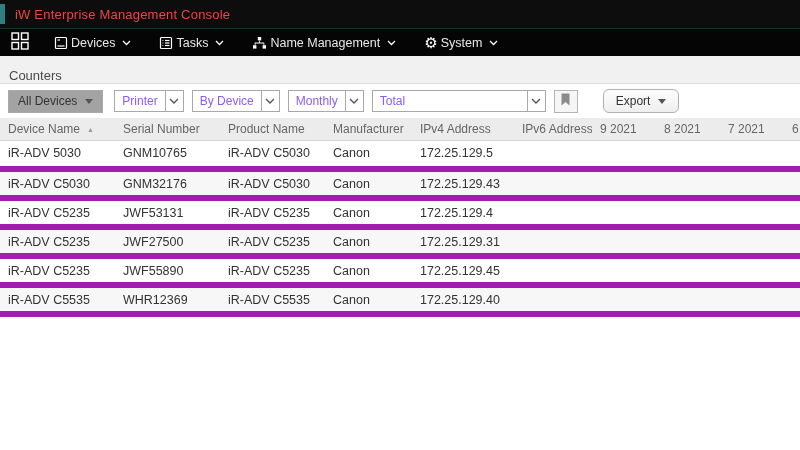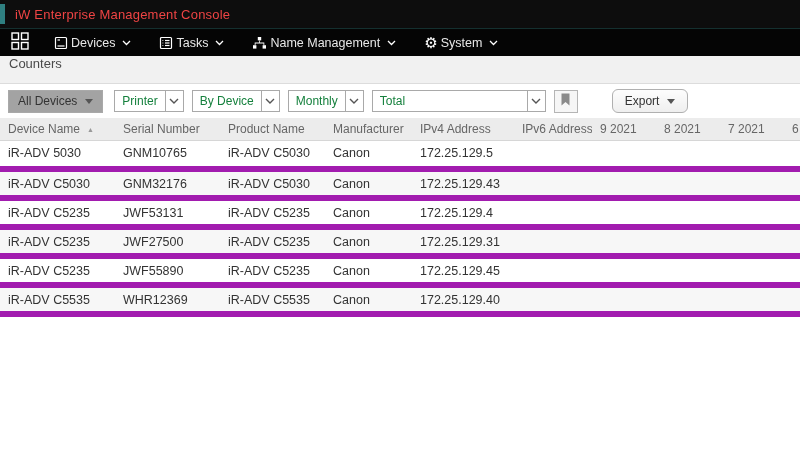--- a/index.html
+++ b/index.html
@@ -18,43 +18,43 @@
   .apps-btn { width: 40px; display: flex; align-items: center; justify-content: center; }
   .nav-item { display: flex; align-items: center; gap: 3px; padding: 0 14px;
     color: #e8e8e8; font-size: 12.5px; cursor: default; }
   .nav-item .icon { display: flex; align-items: center; }
   .nav-item.active { background: #2f7f80; }
   .chev { display: flex; align-items: center; margin-left: 4px; }
   .gear { color:#fff; font-size: 15px; line-height: 1; }
 
   
   .pagetitle-bar { height: 28px; background: #f1f1f1; border-bottom: 1px solid #dcdcdc;
-    display: flex; align-items: flex-start; padding-left: 9px; }
+    display: flex; align-items: flex-end; padding-left: 9px; }
   .pagetitle { color: #4a4a4a; font-size: 13px; }
 
   
   .toolbar { height: 34px; background: #fff; display: flex; align-items: center;
     padding-left: 8px; }
   .dd-btn { height: 23px; border: 1px solid #a9a9a9; background: #a3a3a3; display: flex;
     align-items: center; gap: 8px; padding: 0 9px; font-size: 12px; color: #333;
     margin-right: 11px; }
   .caret-down { width: 0; height: 0; border-left: 4px solid transparent;
     border-right: 4px solid transparent; border-top: 5px solid #555; }
   .select { height: 22px; border: 1px solid #a9a9a9; background: #fff; display: flex;
-    align-items: stretch; font-size: 12px; color: #15803d; margin-right: 8px; }
+    align-items: stretch; font-size: 12px; color: #8b5cf6; margin-right: 8px; }
   .select .lbl { display: flex; align-items: center; padding: 0 7px; white-space: nowrap; }
   .select .arrowbox { width: 18px; border-left: 1px solid #a9a9a9; display: flex;
     align-items: center; justify-content: center; background: #fff; }
   .select.wide { width: 174px; }
   .select.wide .lbl { flex: 1; }
   .icon-btn { width: 24px; height: 23px; border: 1px solid #b5b5b5; background: #f6f6f6;
     display: flex; align-items: center; justify-content: center; margin-right: 14px; }
   .export-btn { height: 24px; border: 1px solid #b0b0b0; border-radius: 6px;
     background: linear-gradient(#fdfdfd, #efefef); display: flex; align-items: center;
-    gap: 8px; padding: 0 12px; font-size: 12px; color: #333; margin-left: 20px; }
+    gap: 8px; padding: 0 12px; font-size: 12px; color: #333; margin-left: 11px; }
 
   
   .table-wrap { width: 800px; overflow: hidden; }
   table { border-collapse: collapse; table-layout: fixed; width: 848px; }
   thead th { height: 22px; background: #ececec; color: #666; font-weight: normal;
     font-size: 12px; text-align: left; padding: 0 0 0 8px; white-space: nowrap;
     border-bottom: 1px solid #d6d6d6; overflow: hidden; }
   .sort-arrow { font-size: 7px; color: #999; margin-left: 7px; vertical-align: 1px; }
   tbody td { height: 29px; font-size: 12.5px; color: #333; padding: 0 0 0 8px;
     white-space: nowrap; overflow: hidden; border-bottom: 6px solid #a21caf; }

